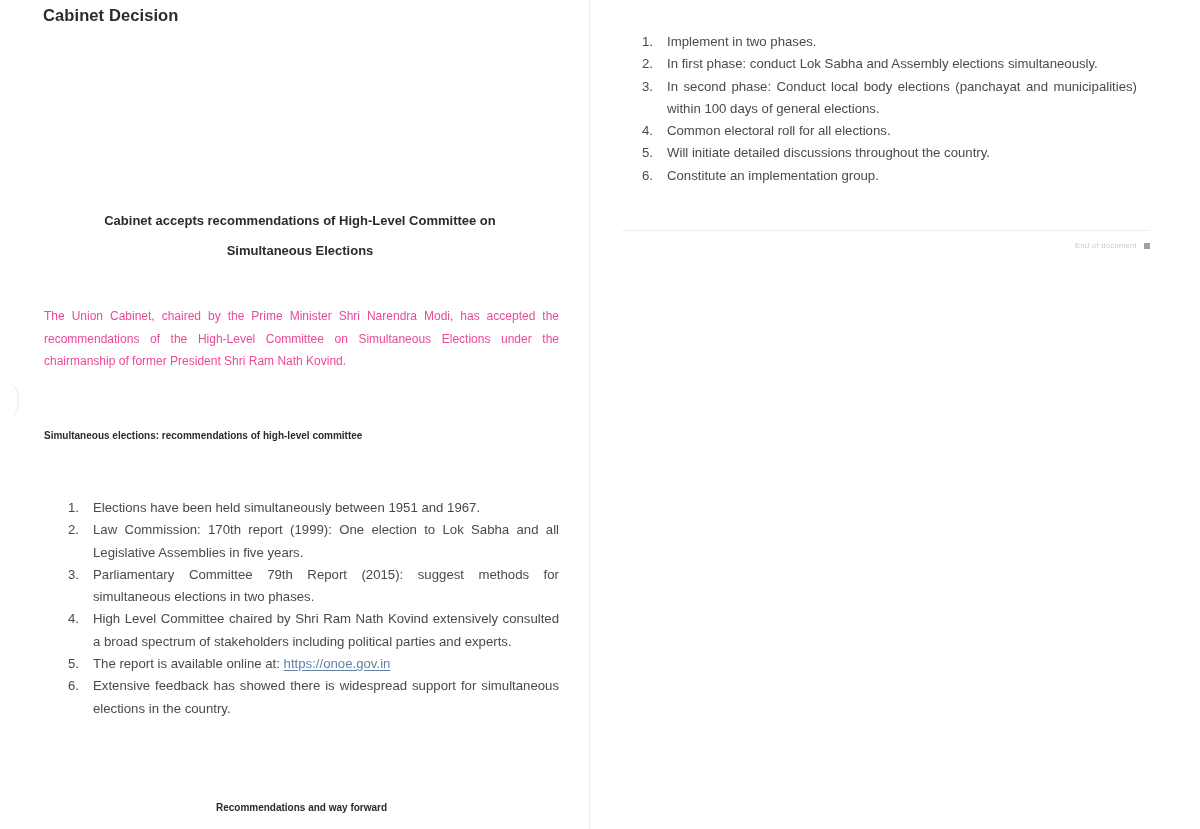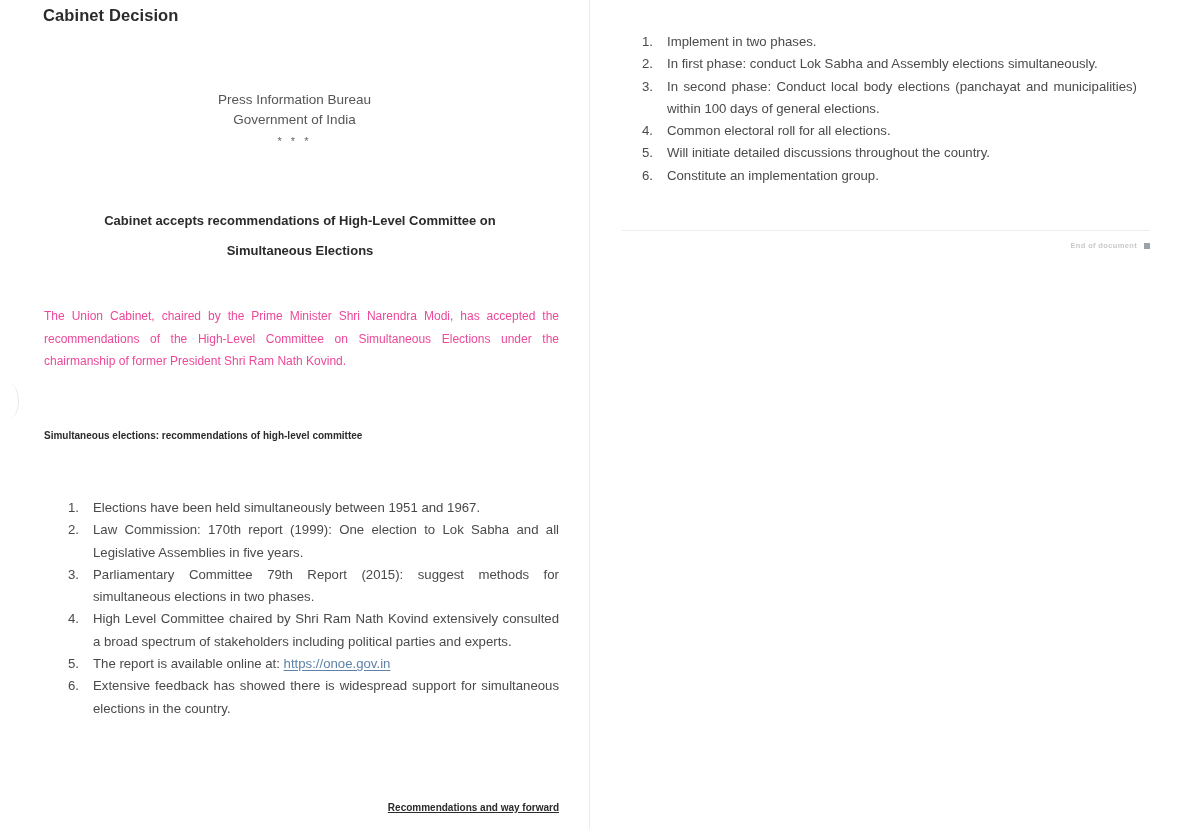--- a/index.html
+++ b/index.html
@@ -114,21 +114,21 @@
     position: absolute;
     left: 44px;
     width: 515px;
     font-size: 10px;
     font-weight: bold;
     line-height: 22.5px;
     text-align: justify;
     color: #2b2b2b;
   }
   .sub-head.sh-1 { top: 425px; }
-  .sub-head.sh-2 { top: 797px; text-align: right; text-decoration: underline; }
+  .sub-head.sh-2 { top: 797px; text-align: center; }
 
   .num-list {
     position: absolute;
     list-style: none;
     margin: 0;
     padding: 0;
     font-size: 13.2px;
     line-height: 22.3px;
     color: #4a4a4a;
   }
@@ -186,46 +186,40 @@
   .end-of-doc {
     position: absolute;
     right: 50px;
     top: 241px;
     display: flex;
     align-items: center;
     gap: 7px;
     font-size: 7.5px;
     letter-spacing: .35px;
     color: #c9c9c9;
-    font-weight: bold;
   }
   .end-of-doc .sq {
     width: 6px;
     height: 6px;
     background: #9aa3aa;
     display: inline-block;
   }
 </style>
 </head>
 <body>
 
 <div class="page">
 
   <div class="scan-artifact"></div>
   <div class="column-divider"></div>
 
   <div class="col-left">
 
     <div class="doc-title">Cabinet Decision</div>
 
-    <div class="masthead">
-      <div>Press Information Bureau</div>
-      <div>Government of India</div>
-      <span class="stars">* * *</span>
-    </div>
 
     <div class="headline">Cabinet accepts recommendations of High-Level Committee on Simultaneous Elections</div>
 
     <div class="body-text">The Union Cabinet, chaired by the Prime Minister Shri Narendra Modi, has accepted the recommendations of the High-Level Committee on Simultaneous Elections under the chairmanship of former President Shri Ram Nath Kovind.</div>
 
     <div class="sub-head sh-1">Simultaneous elections: recommendations of high-level committee</div>
 
     <ul class="num-list list-left">
       <li>
         <span class="marker">1.</span>

